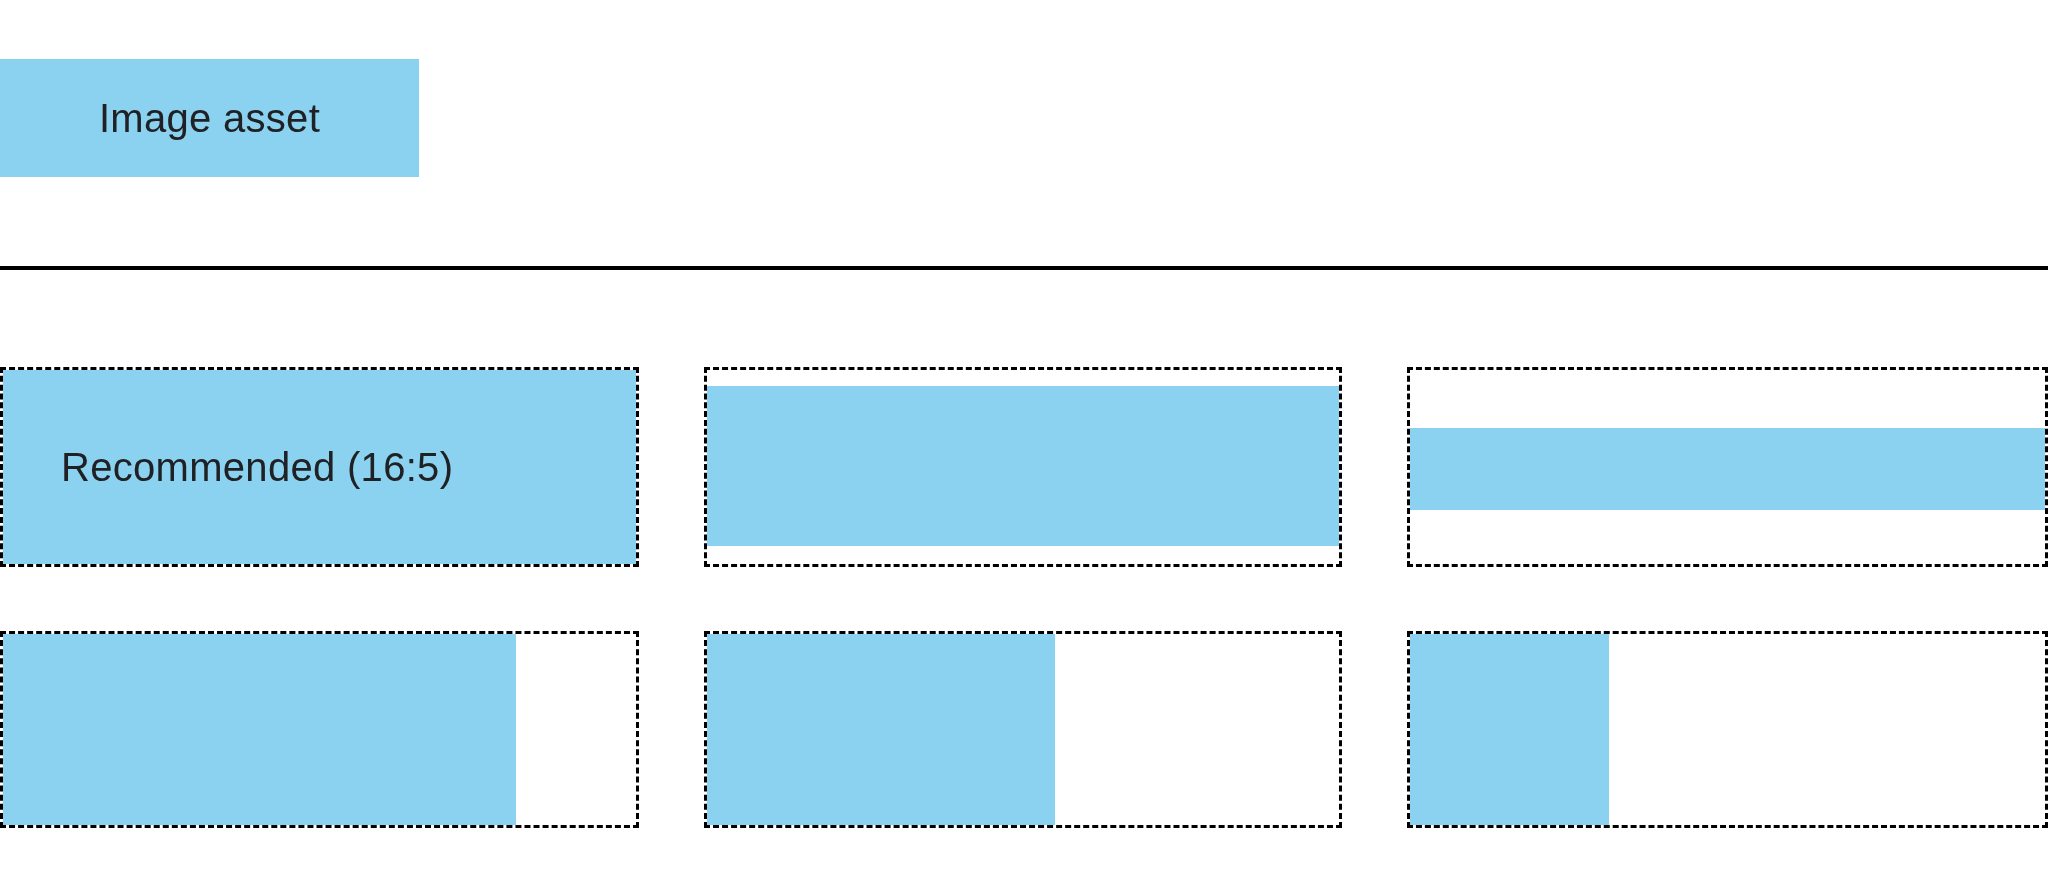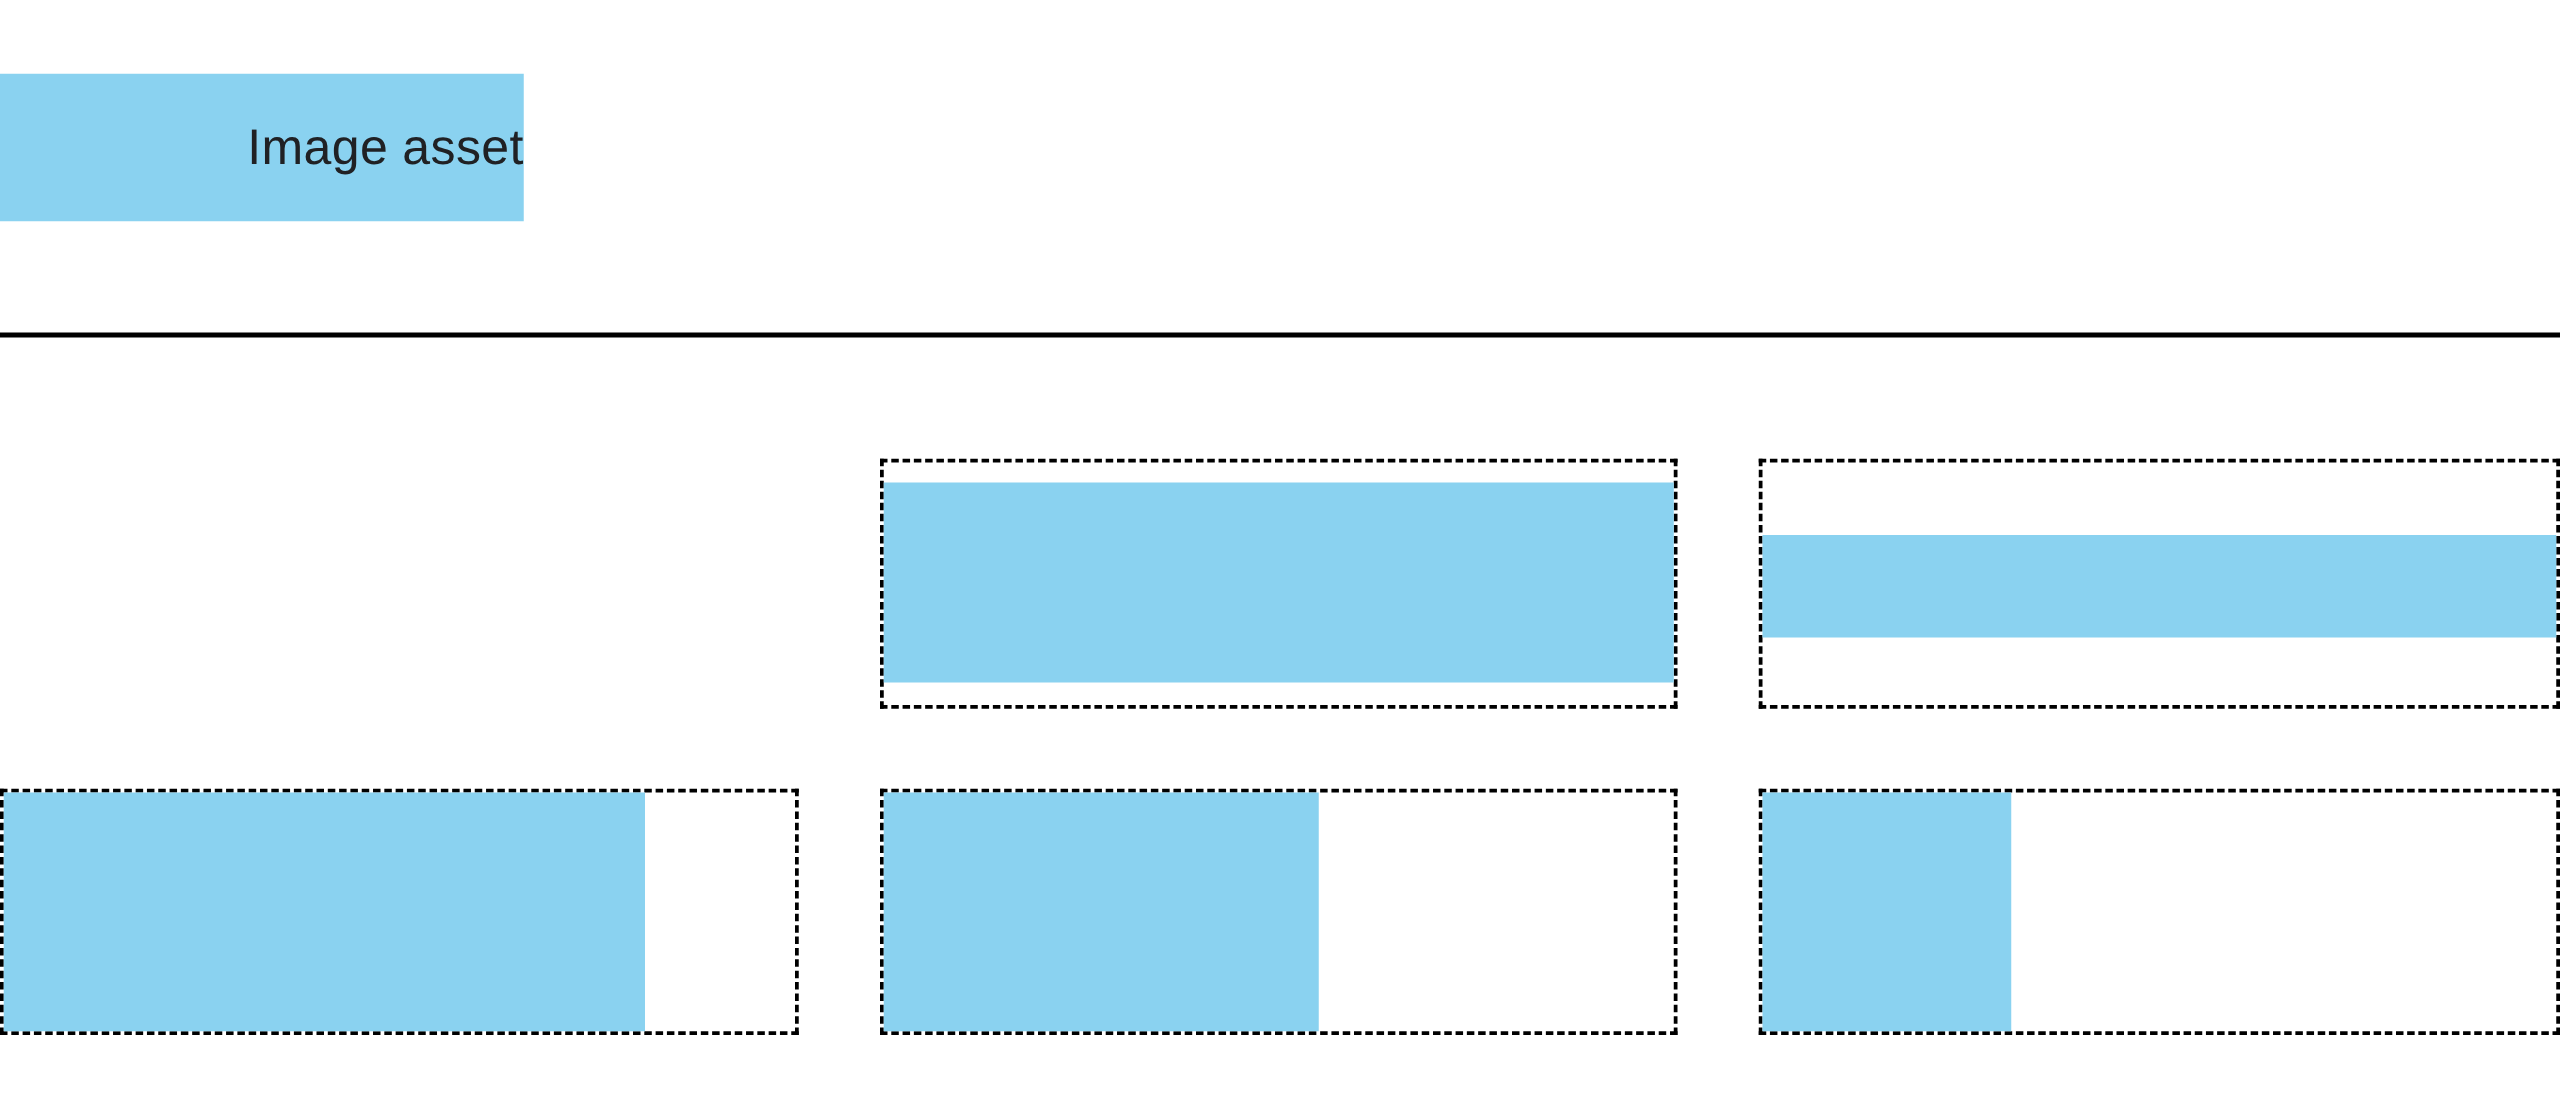--- a/index.html
+++ b/index.html
@@ -27,21 +27,21 @@
     letter-spacing: 0.3px;
     white-space: nowrap;
   }
 
   
   .legend-swatch {
     position: absolute;
     left: 0; top: 59px;
     width: 419px; height: 118px;
     background: var(--accent);
-    display: flex; align-items: center; justify-content: flex-end;
+    display: flex; align-items: center; justify-content: center;
   }
   .legend-box {
     position: absolute;
     left: 456px; top: 59px;
     width: 911px; height: 118px;
     background: #ffffff;
     border: 3px dashed var(--border);
     display: flex; align-items: center; justify-content: center;
   }
 
@@ -90,20 +90,24 @@
 
 <div class="canvas">
 
   <div class="legend-swatch">
     <span class="label">Image asset</span>
   </div>
 
 
   <div class="divider"></div>
 
+  <div class="demo r1c1">
+    <div class="fill fill-full"></div>
+    <span class="label demo-label">Recommended (16:5)</span>
+  </div>
 
   <div class="demo r1c2">
     <div class="fill fill-inset-v"></div>
   </div>
 
   <div class="demo r1c3">
     <div class="fill fill-band"></div>
   </div>
 
   <div class="demo r2c1">

